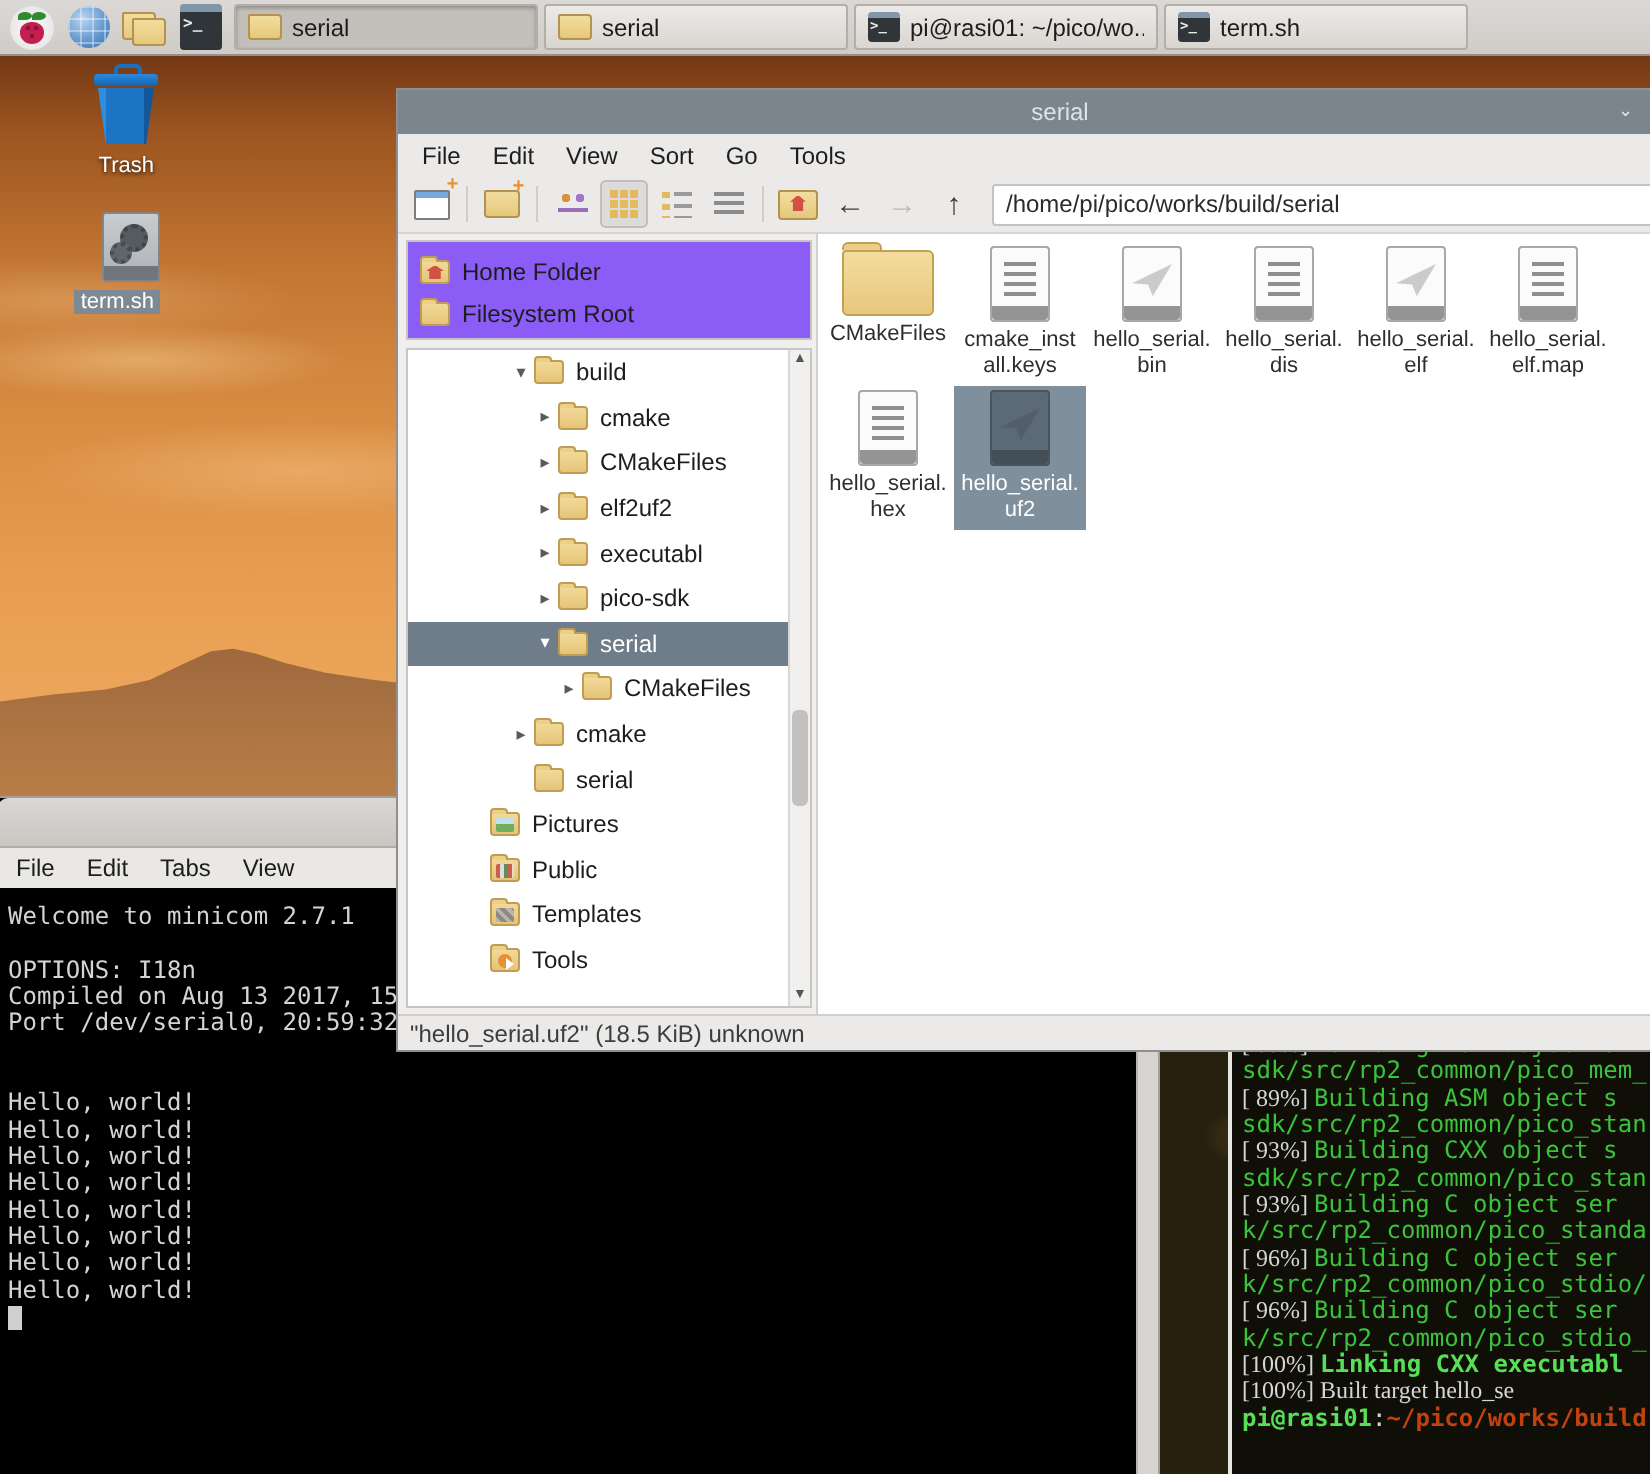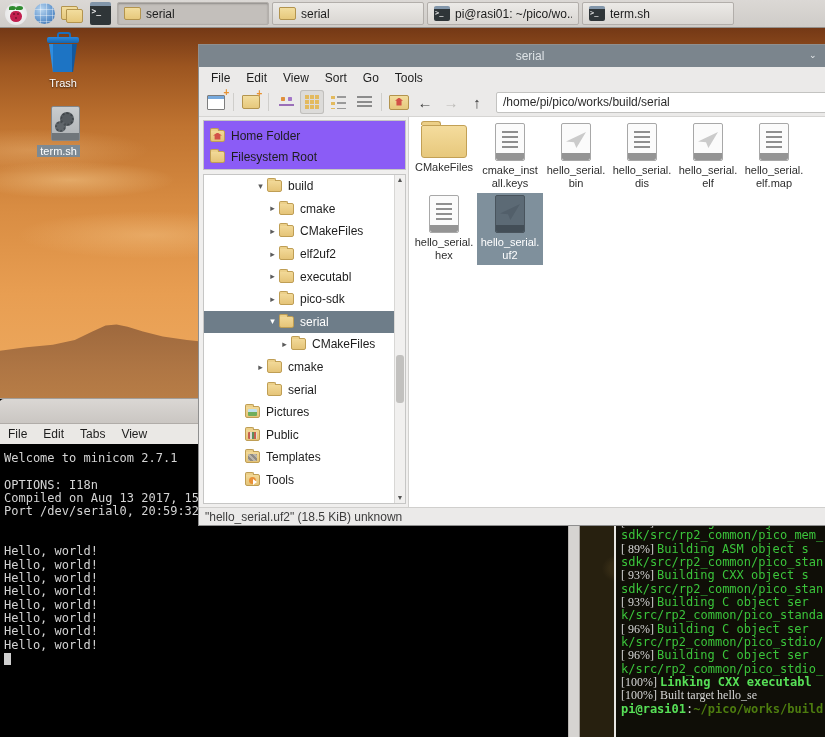--- a/index.html
+++ b/index.html
@@ -97,21 +97,21 @@
     border:2px solid #e8e7e4;background:rgba(14,13,6,.93);}
   .rt-title{height:22px;background:#d2cecb;}
   .rt-menu{height:20px;background:#eae8e5;}
   .rt-text{padding:2px 0 0 5px;overflow:hidden;}
   .tline{height:13.35px;font:12px/13.35px "DejaVu Sans Mono",monospace;white-space:pre;}
   .tw{color:#d6d6d6;font-family:Liberation Serif, serif;}
   .tg{color:#3bc43b;}
   .tg.bold{color:#57e057;font-weight:bold;}
   .pu{color:#57e057;font-weight:bold;}
   .ps{color:#d6d6d6;}
-  .pp{color:#4d7c0f;font-weight:bold;}
+  .pp{color:#c2410c;font-weight:bold;}
   
   .win-fm{left:198px;top:44px;width:664px;height:482px;z-index:5;border:1px solid #8f8f8f;
     background:#ebeae9;display:flex;flex-direction:column;}
   .fm-title{height:22px;background:#7b858d;position:relative;flex:none;
     display:flex;align-items:center;justify-content:center;font-size:12px;color:#dde2e5;}
   .fm-min{position:absolute;left:610px;top:7px;width:9px;height:6px;color:#e6eaec;font-size:9px;line-height:6px;}
   .fm-menu{height:21px;background:#ebeae9;display:flex;align-items:center;padding-left:4px;flex:none;}
   .fm-menu .mi{padding:0 8px;font-size:12px;color:#1d1d1d;}
   .fm-toolbar{height:28px;background:#ebeae9;border-bottom:1px solid #d6d5d3;display:flex;
     align-items:center;padding:0 4px;flex:none;}

